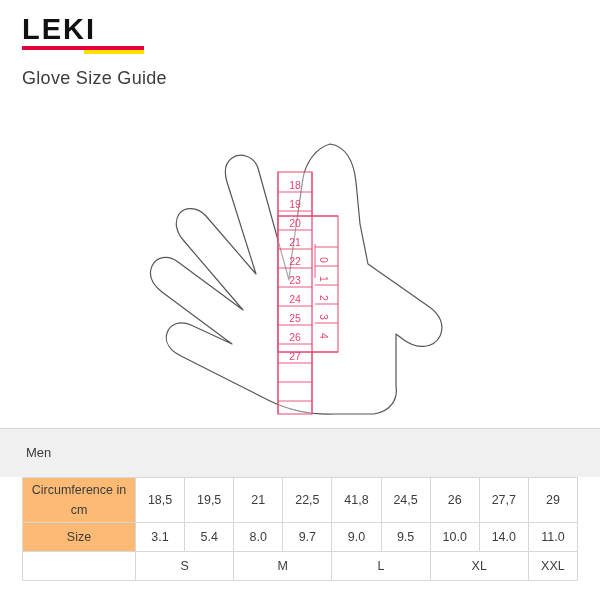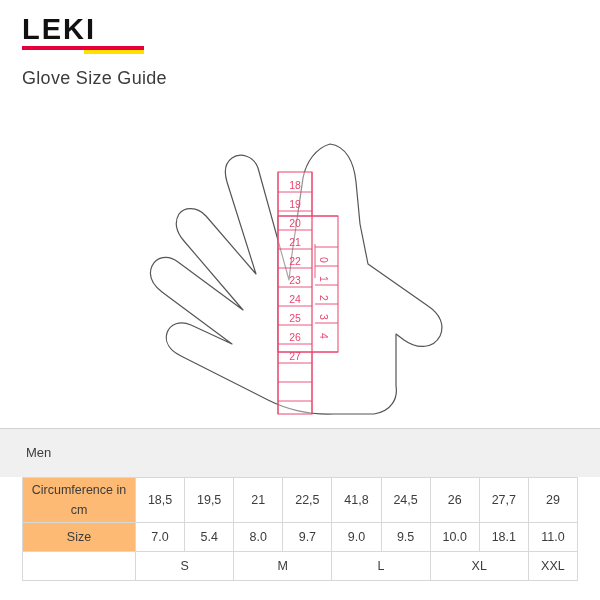--- a/index.html
+++ b/index.html
@@ -252,28 +252,28 @@
         <td>21</td>
         <td>22,5</td>
         <td>41,8</td>
         <td>24,5</td>
         <td>26</td>
         <td>27,7</td>
         <td>29</td>
       </tr>
       <tr class="row-size">
         <td class="rowhead">Size</td>
-        <td>7.0</td>
+        <td>3.1</td>
         <td>5.4</td>
         <td>8.0</td>
         <td>9.7</td>
         <td>9.0</td>
         <td>9.5</td>
         <td>10.0</td>
-        <td>18.1</td>
+        <td>14.0</td>
         <td>11.0</td>
       </tr>
       <tr class="row-group">
         <td class="empty-head"></td>
         <td colspan="2">S</td>
         <td colspan="2">M</td>
         <td colspan="2">L</td>
         <td colspan="2">XL</td>
         <td>XXL</td>
       </tr>

